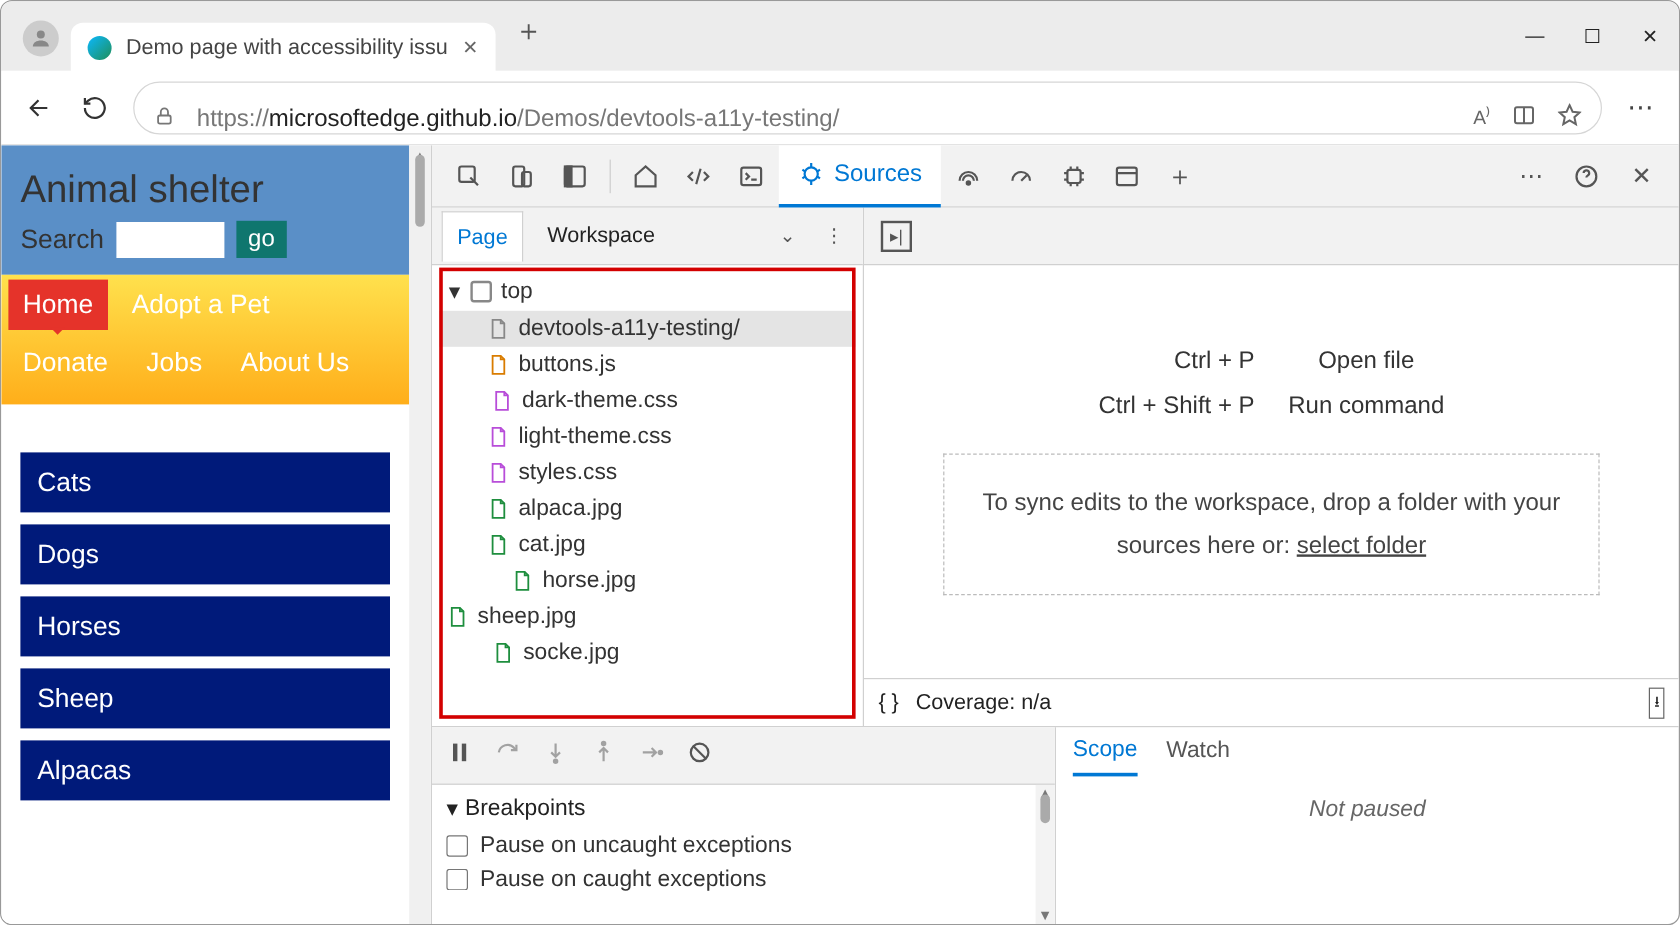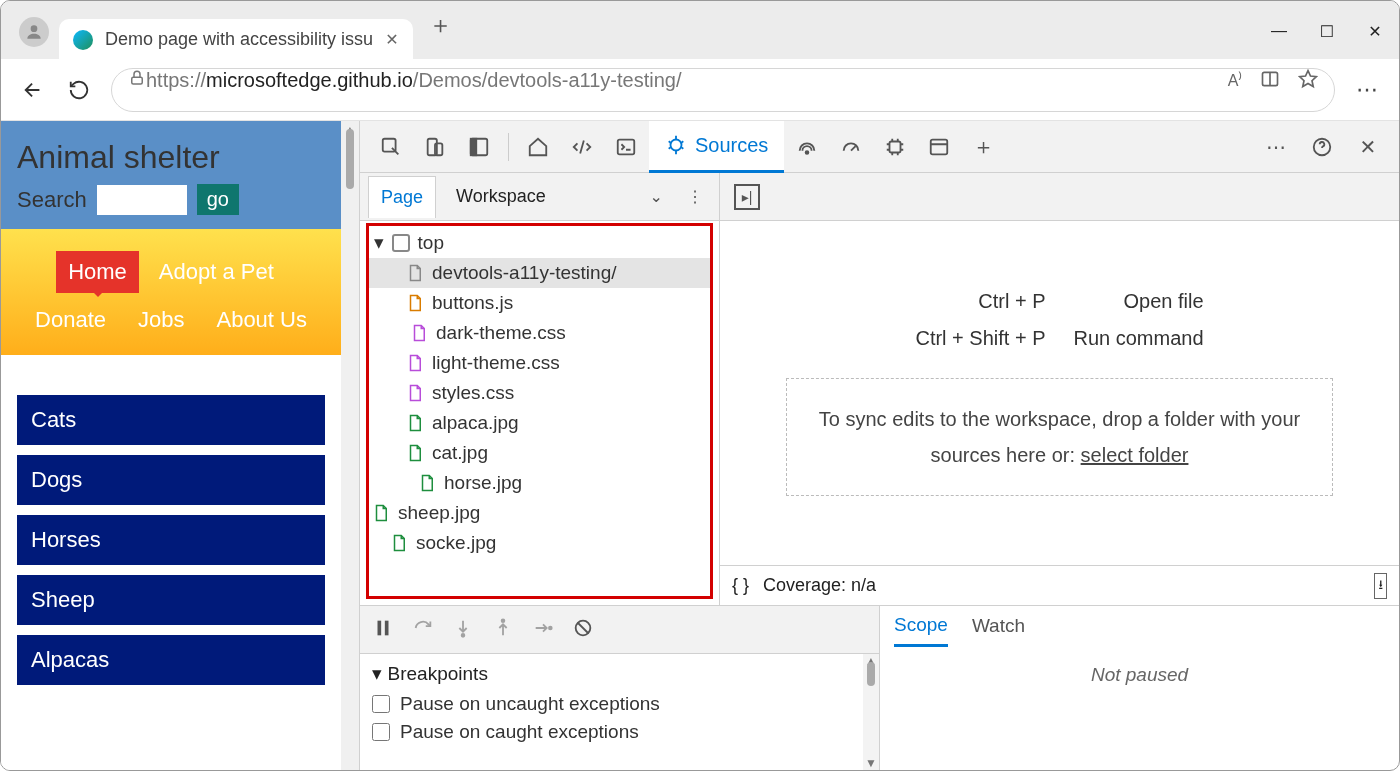--- a/index.html
+++ b/index.html
@@ -23,38 +23,38 @@
   .tab .favicon{width:20px;height:20px;border-radius:50%;background:linear-gradient(135deg,#0bb8ff,#1f8f59);}
   .tab .tab-title{font-size:18px;color:#444;max-width:270px;white-space:nowrap;overflow:hidden;}
   .tab .close{color:#666;}
   .newtab{margin-left:10px;margin-bottom:12px;color:#555;font-size:24px;padding:6px;}
   .winctrl{margin-left:auto;display:flex;margin-bottom:8px;}
   .winctrl div{width:48px;height:40px;display:flex;align-items:center;justify-content:center;font-size:16px;}
 
   
   .addrbar{height:62px;background:#fff;display:flex;align-items:center;padding:0 12px;gap:6px;border-bottom:1px solid #e3e3e3;}
   .iconbtn{width:40px;height:40px;display:flex;align-items:center;justify-content:center;border-radius:6px;color:#444;}
-  .urlpill{flex:1;height:44px;border:1px solid #d6d6d6;border-radius:22px;display:flex;align-items:flex-start;padding:0 16px;gap:0;margin:0 6px;}
+  .urlpill{flex:1;height:44px;border:1px solid #d6d6d6;border-radius:22px;display:flex;align-items:flex-end;padding:0 16px;gap:18px;margin:0 6px;}
   .urlpill .lock{color:#777;}
   .url{font-size:20px;color:#777;}
   .url .strong{color:#222;}
   .pillicons{margin-left:auto;display:flex;gap:18px;color:#666;}
 
   
   .content{flex:1;display:flex;overflow:hidden;}
 
   
   .site{width:340px;background:#fff;display:flex;flex-direction:column;}
   .hero{background:#5a8fc7;padding:18px 16px 14px 16px;color:#333;}
   .hero h1{font-size:32px;font-weight:400;}
   .searchrow{display:flex;align-items:center;gap:10px;margin-top:8px;}
   .searchrow span{font-size:22px;color:#333;}
   .searchrow input{width:90px;height:30px;border:none;font-size:16px;padding:0 4px;}
   .searchrow button{background:#0f766e;color:#fff;border:none;font-size:20px;padding:4px 10px;}
-  .nav{background:linear-gradient(180deg,#ffe14d 0%,#ffae1a 100%);padding:22px 6px 14px 6px;display:flex;flex-wrap:wrap;gap:6px 8px;justify-content:center;}
+  .nav{background:linear-gradient(180deg,#ffe14d 0%,#ffae1a 100%);padding:4px 6px 14px 6px;display:flex;flex-wrap:wrap;gap:6px 8px;}
   .nav a{color:#fff;font-size:22px;padding:8px 12px;text-decoration:none;display:inline-block;}
   .nav a.active{background:#e5332a;position:relative;}
   .nav a.active::after{content:"";position:absolute;left:50%;bottom:-10px;transform:translateX(-50%);border:6px solid transparent;border-top-color:#e5332a;}
   .sidelist{padding:40px 16px 16px 16px;display:flex;flex-direction:column;gap:10px;}
   .sidelist div{background:#001a7a;color:#fff;font-size:22px;padding:12px 14px;}
 
   
   .sitescroll{position:relative;width:18px;background:#f0f0f0;}
   .sitescroll .thumb{position:absolute;top:8px;left:5px;width:8px;height:60px;background:#aaa;border-radius:4px;}
   .sitescroll .arrow{position:absolute;left:3px;color:#777;font-size:12px;}
@@ -86,21 +86,21 @@
   .ficon.frame{border:2px solid #888;border-radius:3px;}
   .ficon svg{width:18px;height:18px;display:block;}
 
   
   .editor{flex:1;display:flex;flex-direction:column;}
   .editor-top{height:48px;background:var(--gray-bg);border-bottom:1px solid var(--gray-border);display:flex;align-items:center;padding:0 14px;}
   .hide-nav{width:26px;height:26px;border:2px solid #555;display:flex;align-items:center;justify-content:center;font-size:14px;color:#555;}
   .editor-main{flex:1;display:flex;flex-direction:column;align-items:center;justify-content:center;color:#444;gap:28px;padding:20px;}
   .shortcuts{display:grid;grid-template-columns:auto auto;column-gap:28px;row-gap:14px;font-size:20px;}
   .shortcuts .k{text-align:right;color:#333;}
-  .shortcuts .d{text-align:right;color:#333;}
+  .shortcuts .d{text-align:center;color:#333;}
   .drop{border:1px dashed #bbb;padding:22px 32px;text-align:center;font-size:20px;line-height:1.8;}
   .drop .lnk{text-decoration:underline;cursor:pointer;}
   .editor-status{height:40px;background:#fff;border-top:1px solid var(--gray-border);display:flex;align-items:center;padding:0 12px;font-size:18px;gap:14px;}
   .editor-status .dlicon{margin-left:auto;border:1px solid #666;padding:1px 3px;font-size:13px;}
 
   
   .lower{height:165px;display:flex;border-top:1px solid var(--gray-border);}
   .debugger{width:520px;border-right:1px solid var(--gray-border);display:flex;flex-direction:column;}
   .dbg-bar{height:48px;background:var(--gray-bg);border-bottom:1px solid var(--gray-border);display:flex;align-items:center;gap:18px;padding:0 12px;color:#666;}
   .dbg-bar svg{width:22px;height:22px;}
@@ -314,84 +314,84 @@
             </div>
             <div class="tree-row" style="padding-left: 40px;">
               <span class="ficon">
                 <svg viewBox="0 0 24 24" fill="none" stroke="#d97c00" stroke-width="2">
                   <path d="M6 2h9l4 4v16H6z"></path>
                   <path d="M15 2v4h4"></path>
                 </svg>
               </span>
               <span>buttons.js</span>
             </div>
+            <div class="tree-row" style="padding-left: 24px; margin-left: 19px;">
+              <span class="ficon">
+                <svg viewBox="0 0 24 24" fill="none" stroke="#b84dd9" stroke-width="2">
+                  <path d="M6 2h9l4 4v16H6z"></path>
+                  <path d="M15 2v4h4"></path>
+                </svg>
+              </span>
+              <span>dark-theme.css</span>
+            </div>
+            <div class="tree-row" style="padding-left: 40px;">
+              <span class="ficon">
+                <svg viewBox="0 0 24 24" fill="none" stroke="#b84dd9" stroke-width="2">
+                  <path d="M6 2h9l4 4v16H6z"></path>
+                  <path d="M15 2v4h4"></path>
+                </svg>
+              </span>
+              <span>light-theme.css</span>
+            </div>
+            <div class="tree-row" style="padding-left: 40px;">
+              <span class="ficon">
+                <svg viewBox="0 0 24 24" fill="none" stroke="#b84dd9" stroke-width="2">
+                  <path d="M6 2h9l4 4v16H6z"></path>
+                  <path d="M15 2v4h4"></path>
+                </svg>
+              </span>
+              <span>styles.css</span>
+            </div>
+            <div class="tree-row" style="padding-left: 40px;">
+              <span class="ficon">
+                <svg viewBox="0 0 24 24" fill="none" stroke="#1e8e3e" stroke-width="2">
+                  <path d="M6 2h9l4 4v16H6z"></path>
+                  <path d="M15 2v4h4"></path>
+                </svg>
+              </span>
+              <span>alpaca.jpg</span>
+            </div>
+            <div class="tree-row" style="padding-left: 40px;">
+              <span class="ficon">
+                <svg viewBox="0 0 24 24" fill="none" stroke="#1e8e3e" stroke-width="2">
+                  <path d="M6 2h9l4 4v16H6z"></path>
+                  <path d="M15 2v4h4"></path>
+                </svg>
+              </span>
+              <span>cat.jpg</span>
+            </div>
+            <div class="tree-row" style="padding-left: 40px; margin-left: 20px;">
+              <span class="ficon">
+                <svg viewBox="0 0 24 24" fill="none" stroke="#1e8e3e" stroke-width="2">
+                  <path d="M6 2h9l4 4v16H6z"></path>
+                  <path d="M15 2v4h4"></path>
+                </svg>
+              </span>
+              <span>horse.jpg</span>
+            </div>
+            <div class="tree-row" style="">
+              <span class="ficon">
+                <svg viewBox="0 0 24 24" fill="none" stroke="#1e8e3e" stroke-width="2">
+                  <path d="M6 2h9l4 4v16H6z"></path>
+                  <path d="M15 2v4h4"></path>
+                </svg>
+              </span>
+              <span>sheep.jpg</span>
+            </div>
             <div class="tree-row" style="padding-left: 44px;">
-              <span class="ficon">
-                <svg viewBox="0 0 24 24" fill="none" stroke="#b84dd9" stroke-width="2">
-                  <path d="M6 2h9l4 4v16H6z"></path>
-                  <path d="M15 2v4h4"></path>
-                </svg>
-              </span>
-              <span>dark-theme.css</span>
-            </div>
-            <div class="tree-row" style="padding-left: 40px;">
-              <span class="ficon">
-                <svg viewBox="0 0 24 24" fill="none" stroke="#b84dd9" stroke-width="2">
-                  <path d="M6 2h9l4 4v16H6z"></path>
-                  <path d="M15 2v4h4"></path>
-                </svg>
-              </span>
-              <span>light-theme.css</span>
-            </div>
-            <div class="tree-row" style="padding-left: 40px;">
-              <span class="ficon">
-                <svg viewBox="0 0 24 24" fill="none" stroke="#b84dd9" stroke-width="2">
-                  <path d="M6 2h9l4 4v16H6z"></path>
-                  <path d="M15 2v4h4"></path>
-                </svg>
-              </span>
-              <span>styles.css</span>
-            </div>
-            <div class="tree-row" style="padding-left: 40px;">
-              <span class="ficon">
-                <svg viewBox="0 0 24 24" fill="none" stroke="#1e8e3e" stroke-width="2">
-                  <path d="M6 2h9l4 4v16H6z"></path>
-                  <path d="M15 2v4h4"></path>
-                </svg>
-              </span>
-              <span>alpaca.jpg</span>
-            </div>
-            <div class="tree-row" style="padding-left: 40px;">
-              <span class="ficon">
-                <svg viewBox="0 0 24 24" fill="none" stroke="#1e8e3e" stroke-width="2">
-                  <path d="M6 2h9l4 4v16H6z"></path>
-                  <path d="M15 2v4h4"></path>
-                </svg>
-              </span>
-              <span>cat.jpg</span>
-            </div>
-            <div class="tree-row" style="padding-left: 52px;">
-              <span class="ficon">
-                <svg viewBox="0 0 24 24" fill="none" stroke="#1e8e3e" stroke-width="2">
-                  <path d="M6 2h9l4 4v16H6z"></path>
-                  <path d="M15 2v4h4"></path>
-                </svg>
-              </span>
-              <span>horse.jpg</span>
-            </div>
-            <div class="tree-row" style="">
-              <span class="ficon">
-                <svg viewBox="0 0 24 24" fill="none" stroke="#1e8e3e" stroke-width="2">
-                  <path d="M6 2h9l4 4v16H6z"></path>
-                  <path d="M15 2v4h4"></path>
-                </svg>
-              </span>
-              <span>sheep.jpg</span>
-            </div>
-            <div class="tree-row" style="padding-left: 24px;">
               <span class="ficon">
                 <svg viewBox="0 0 24 24" fill="none" stroke="#1e8e3e" stroke-width="2">
                   <path d="M6 2h9l4 4v16H6z"></path>
                   <path d="M15 2v4h4"></path>
                 </svg>
               </span>
               <span>socke.jpg</span>
             </div>
           </div>
       </div>

